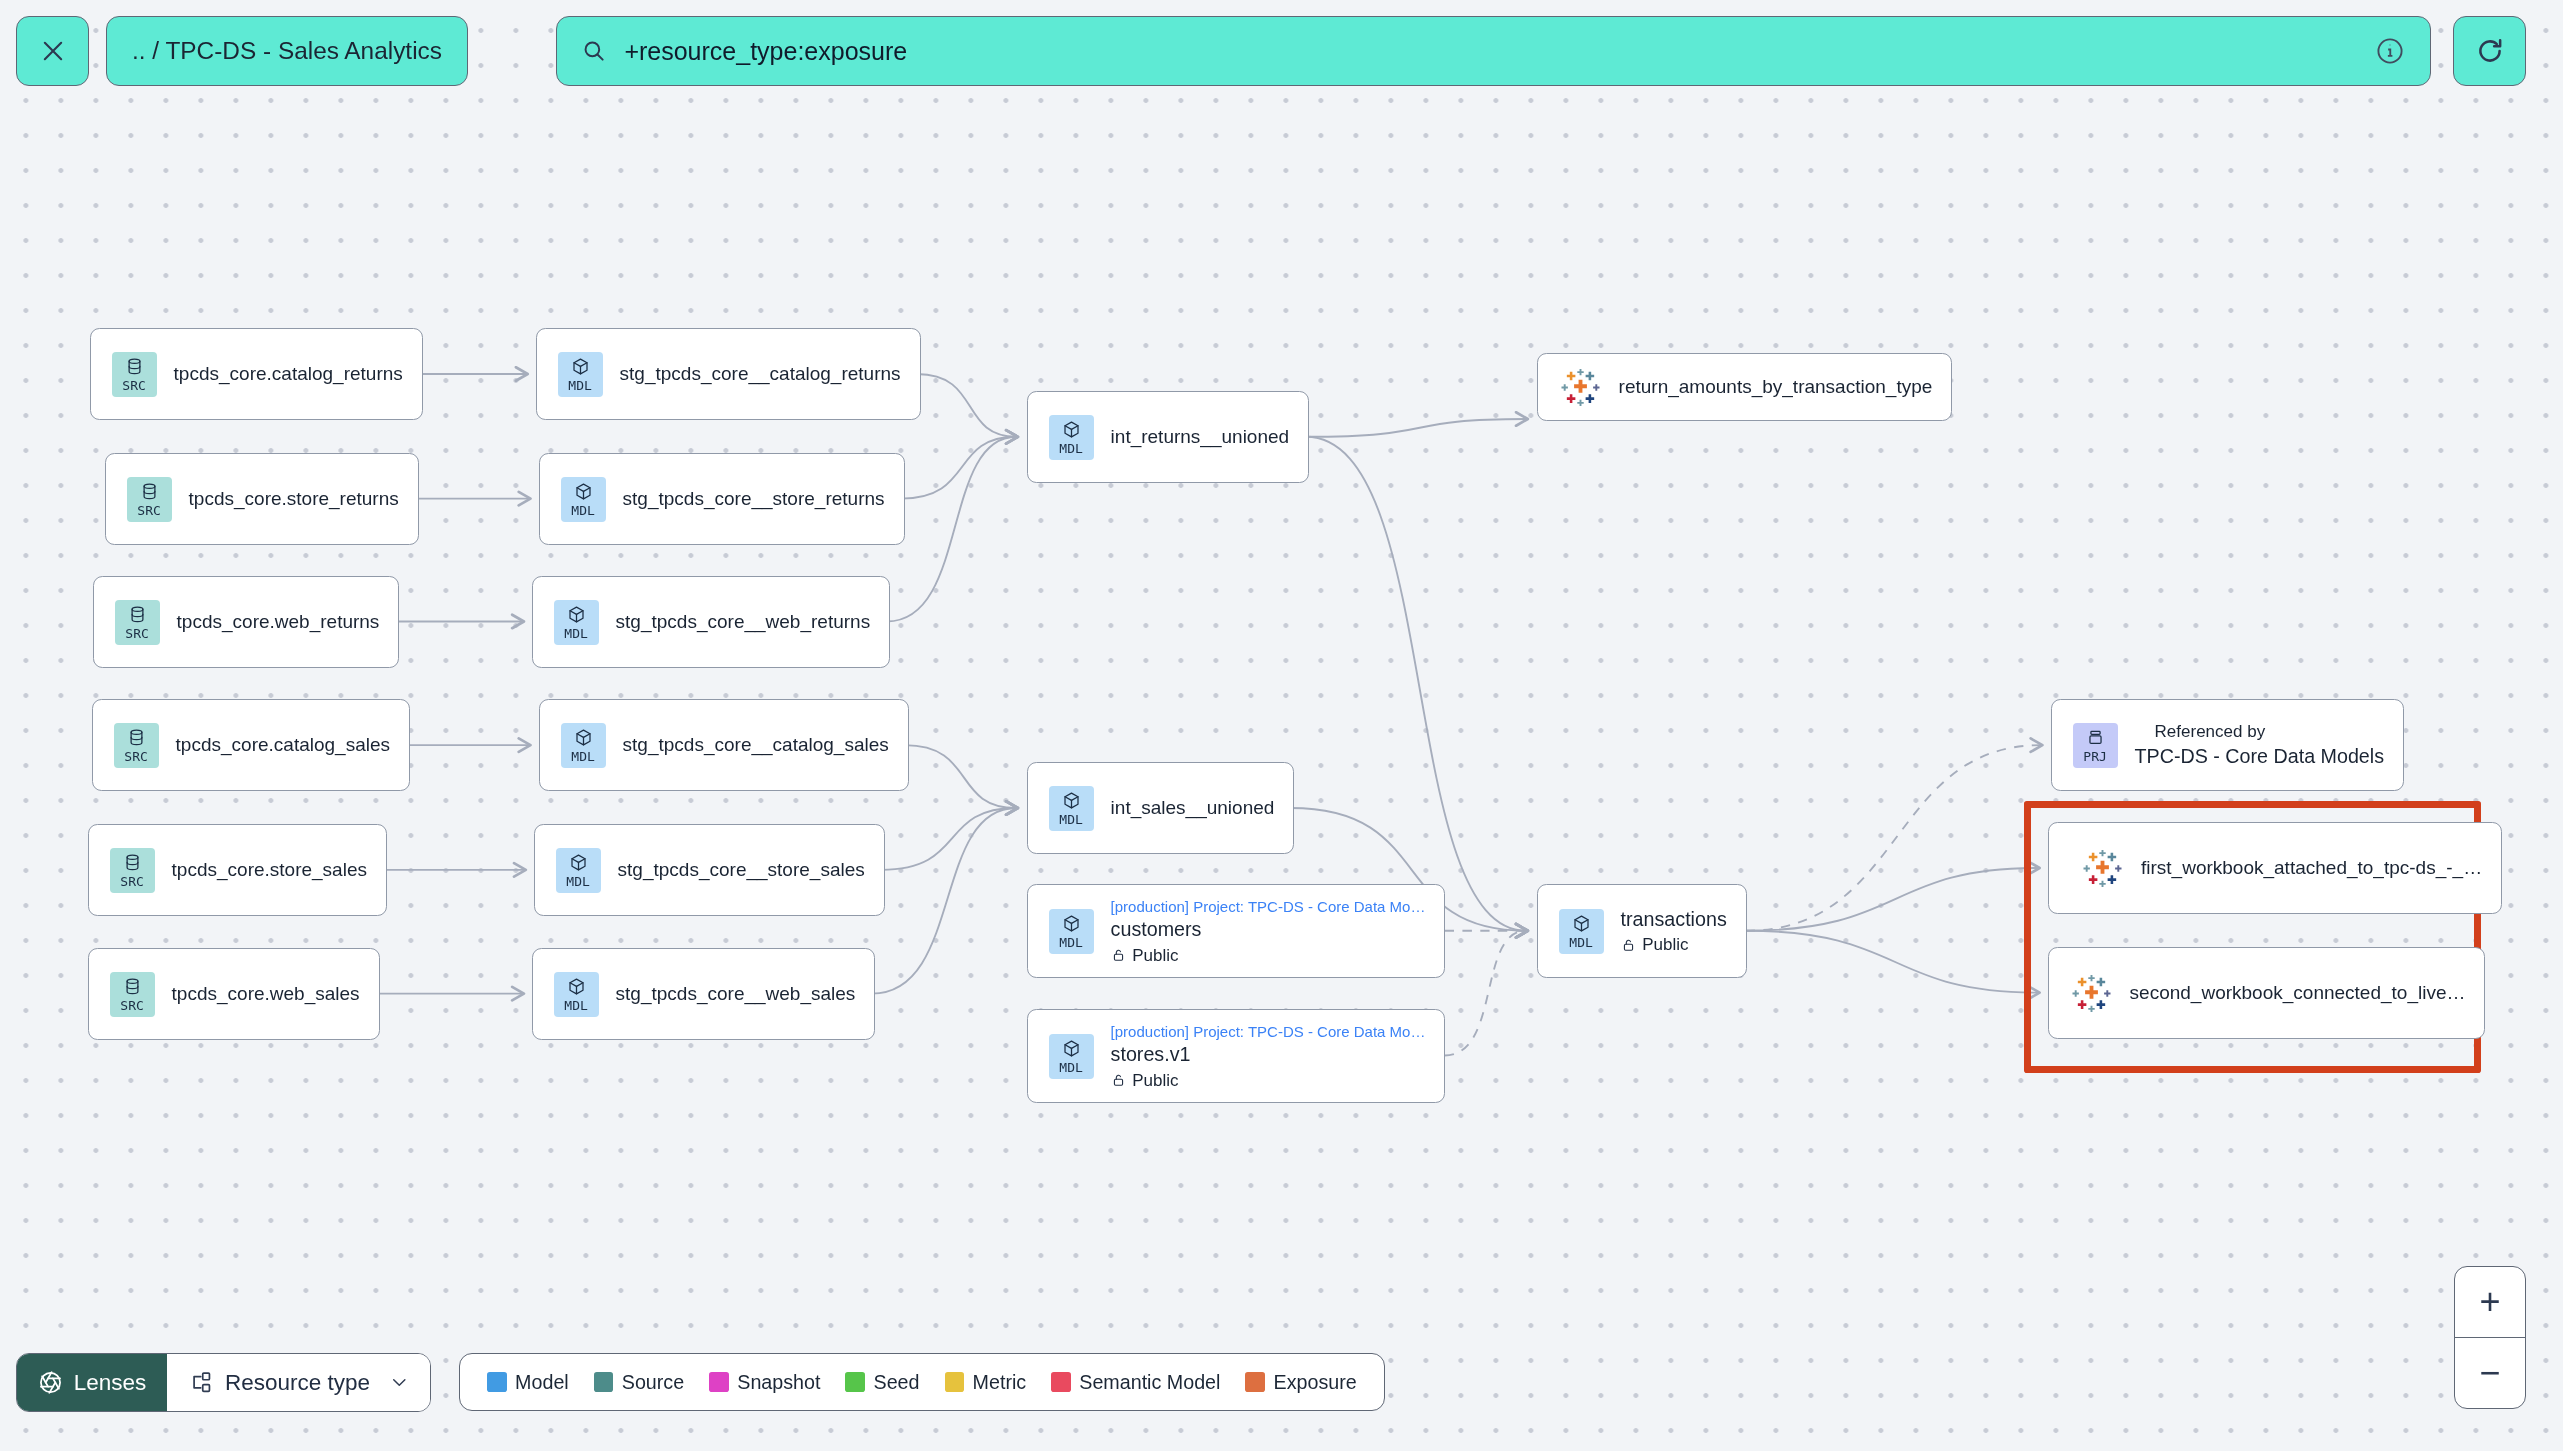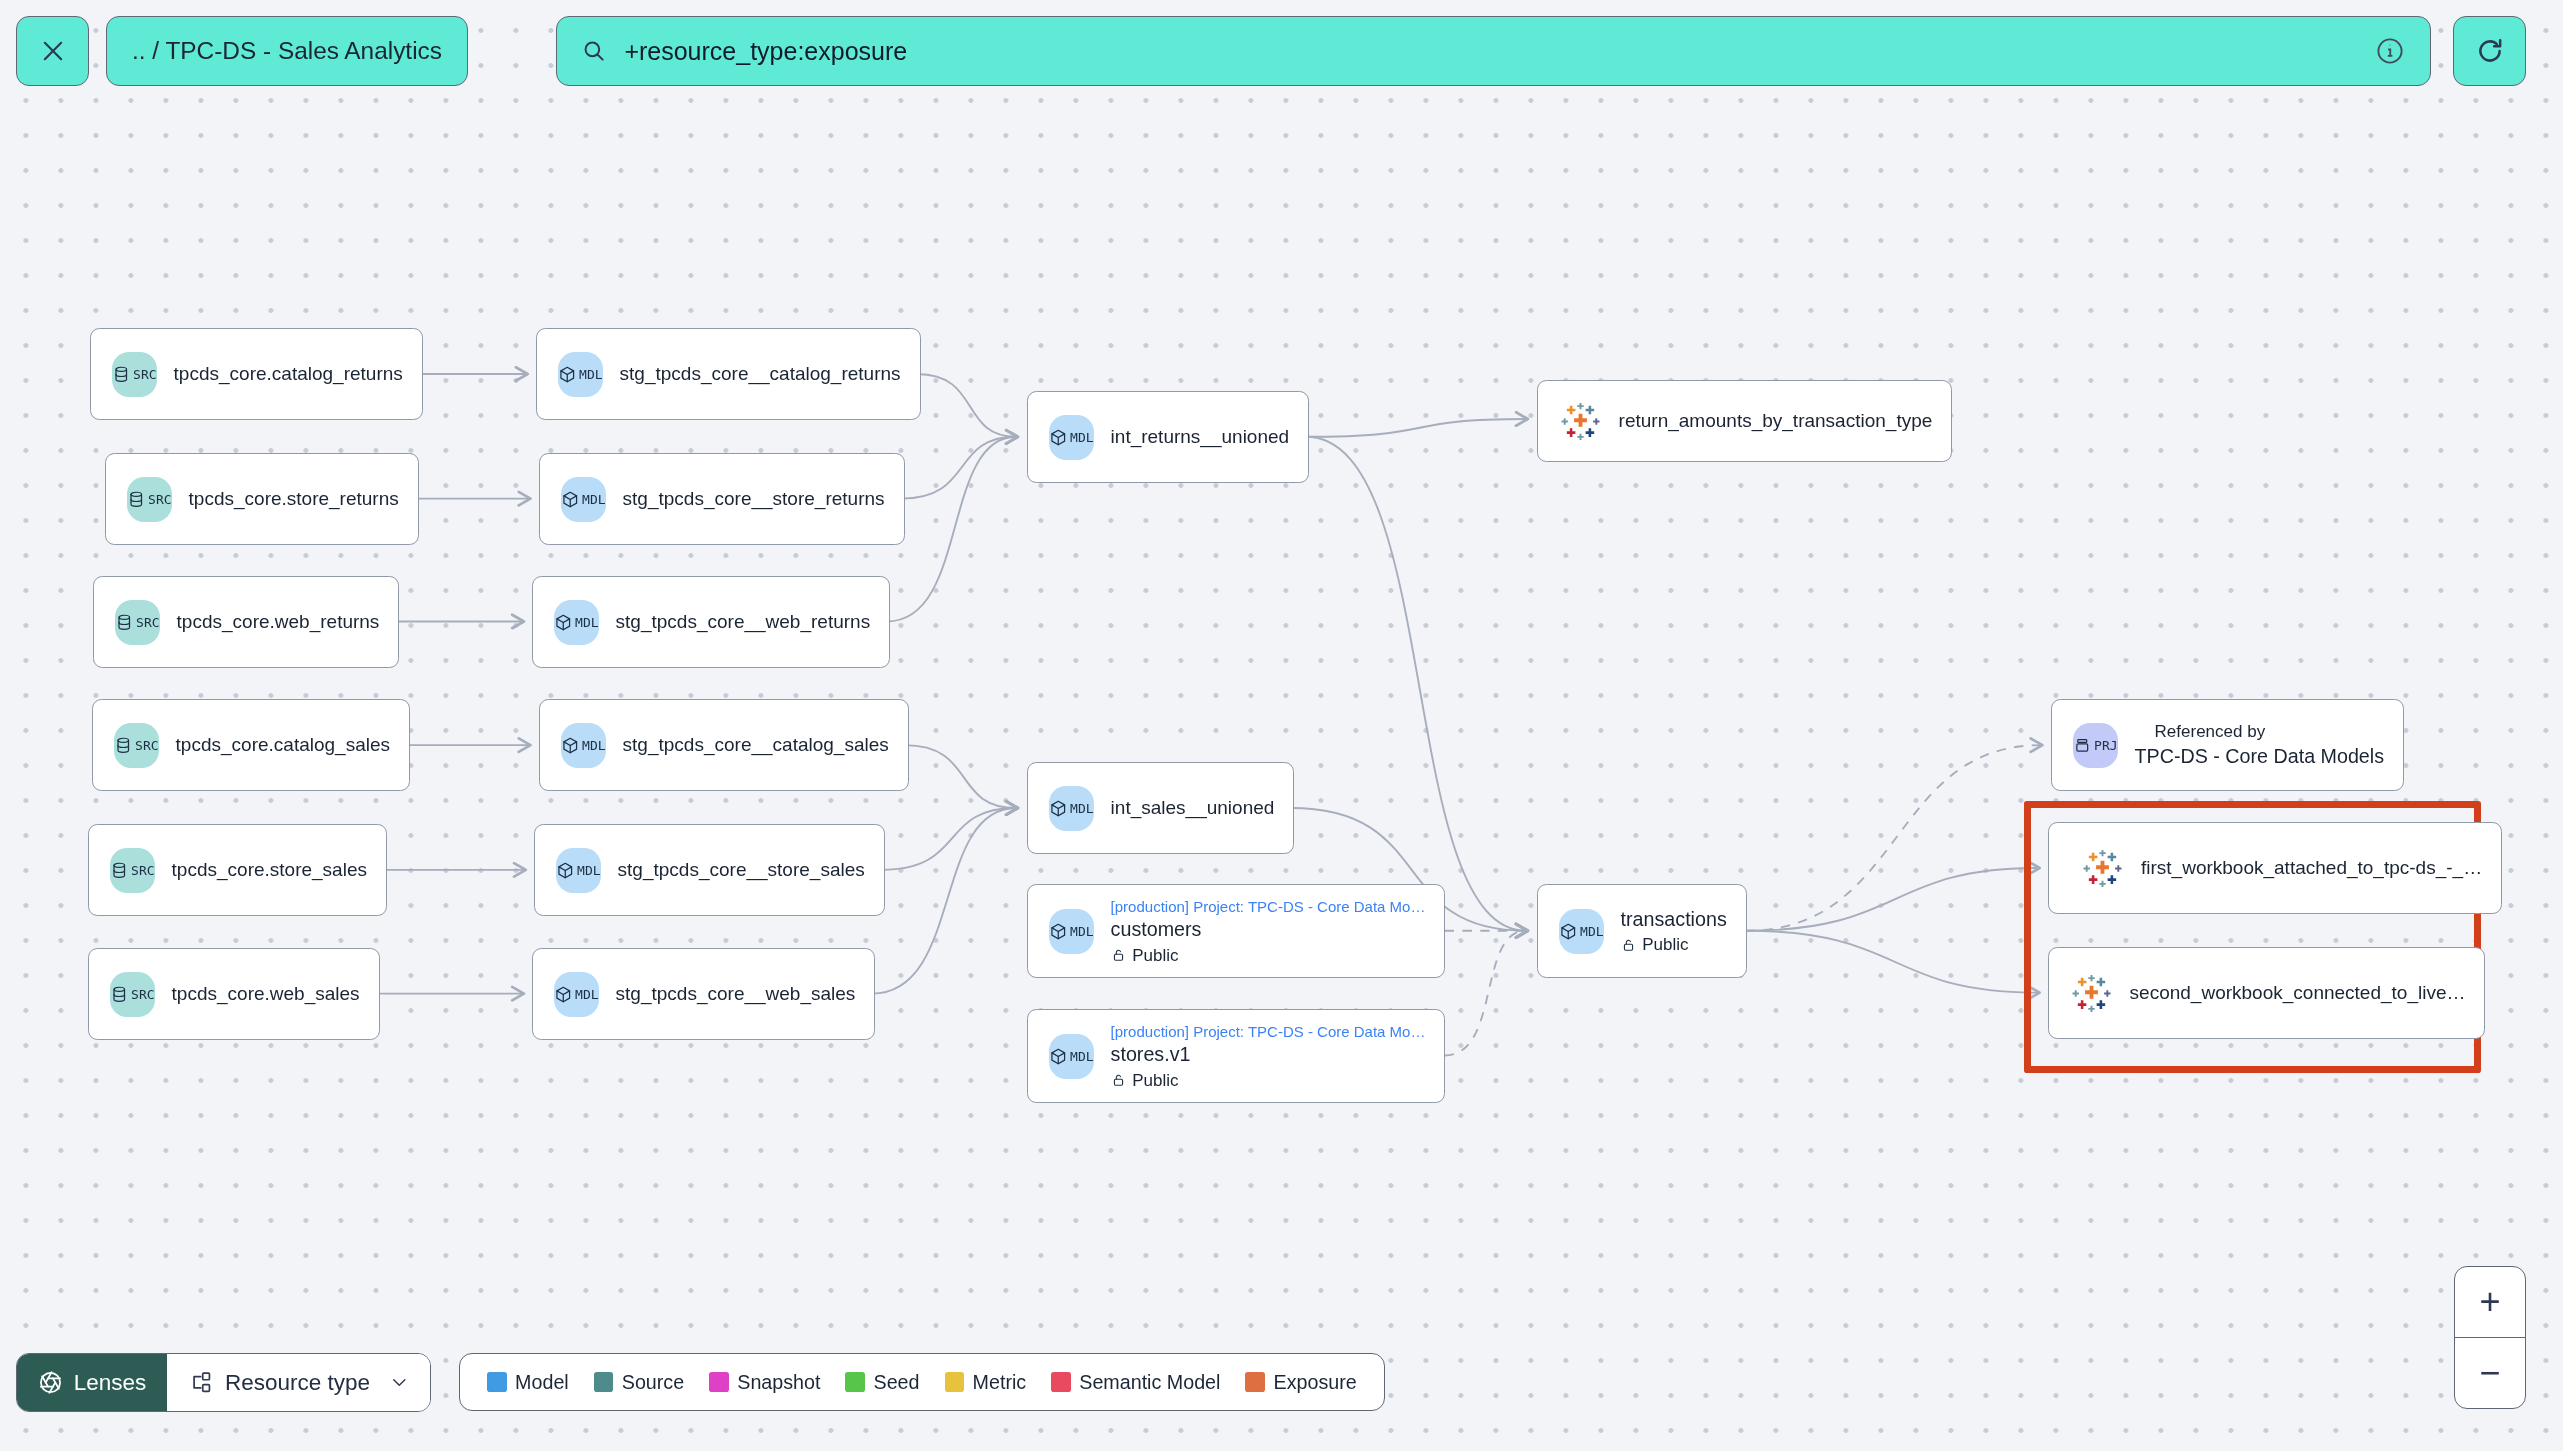--- a/index.html
+++ b/index.html
@@ -12,21 +12,21 @@
     color:#1a2433;
   }
   .canvas{position:absolute;inset:0;}
   #edge-layer{position:absolute;left:0;top:0;z-index:1;}
   .red-box{position:absolute;z-index:2;border:7.5px solid #d23f1b;border-radius:2.8px;box-sizing:border-box;}
   #node-layer .node{
     position:absolute;z-index:3;display:flex;align-items:center;gap:17px;
     padding:0 19px 0 20.6px;background:#ffffff;border:1.4px solid #9099a8;
     border-radius:9.4px;box-sizing:border-box;white-space:nowrap;cursor:pointer;
   }
-  .badge{width:45px;height:45px;border-radius:17px;display:flex;flex-direction:row;
+  .badge{width:45px;height:45px;border-radius:4px;display:flex;flex-direction:column;
     align-items:center;justify-content:center;gap:3px;flex:none;}
   .badge svg{width:19px;height:19px;stroke:#1c2f45;fill:none;stroke-width:1.6;stroke-linejoin:round;stroke-linecap:round;}
   .badge .btext{font-family:"DejaVu Sans Mono",monospace;font-size:13px;line-height:1;color:#1c2f45;}
   .badge-SRC{background:#abdfdb;}
   .badge-MDL{background:#b9ddf8;}
   .badge-PRJ{background:#c4caf8;}
   .tbl-icon{width:43px;height:43px;flex:none;display:flex;align-items:center;justify-content:center;}
   .tbl-icon svg{width:41px;height:41px;}
   .ncontent{display:flex;flex-direction:column;justify-content:center;}
   .ntitle{font-size:19px;color:#1a2433;line-height:1.3;}
@@ -326,21 +326,21 @@
           <span class="ntitle">stores.v1</span>
           <span class="naccess">
             <svg viewBox="0 0 24 24">
               <rect x="5.5" y="10" width="13" height="9.5" rx="1.8"></rect>
               <path d="M8.5 10V7.2a3.5 3.5 0 0 1 6.7-1.4"></path>
             </svg>
             <span>Public</span>
           </span>
         </span>
       </div>
-      <div class="node kind-exposure" style="left: 1537px; top: 380px; height: 82px;">
+      <div class="node kind-exposure" style="left: 1537px; top: 353px; height: 68px;">
         <span class="tbl-icon">
           <svg viewBox="0 0 48 48">
             <path fill="#eb912c" d="M11.5 5.5h3v3.5h3.5v3h-3.5v3.5h-3v-3.5h-3.5v-3h3.5z"></path>
             <path fill="#7099a6" d="M22.875 2.25h2.25v2.625h2.625v2.25h-2.625v2.625h-2.25v-2.625h-2.625v-2.25h2.625z"></path>
             <path fill="#59879b" d="M33.5 5.5h3v3.5h3.5v3h-3.5v3.5h-3v-3.5h-3.5v-3h3.5z"></path>
             <path fill="#7099a6" d="M4.375 20.25h2.25v2.625h2.625v2.25h-2.625v2.625h-2.25v-2.625h-2.625v-2.25h2.625z"></path>
             <path fill="#e8762d" d="M21.75 15h4.5v5.25h5.25v4.5h-5.25v5.25h-4.5v-5.25h-5.25v-4.5h5.25z"></path>
             <path fill="#5c6692" d="M41.375 20.25h2.25v2.625h2.625v2.25h-2.625v2.625h-2.25v-2.625h-2.625v-2.25h2.625z"></path>
             <path fill="#c72037" d="M11.5 32h3v3.5h3.5v3h-3.5v3.5h-3v-3.5h-3.5v-3h3.5z"></path>
             <path fill="#7099a6" d="M22.875 38.25h2.25v2.625h2.625v2.25h-2.625v2.625h-2.25v-2.625h-2.625v-2.25h2.625z"></path>

